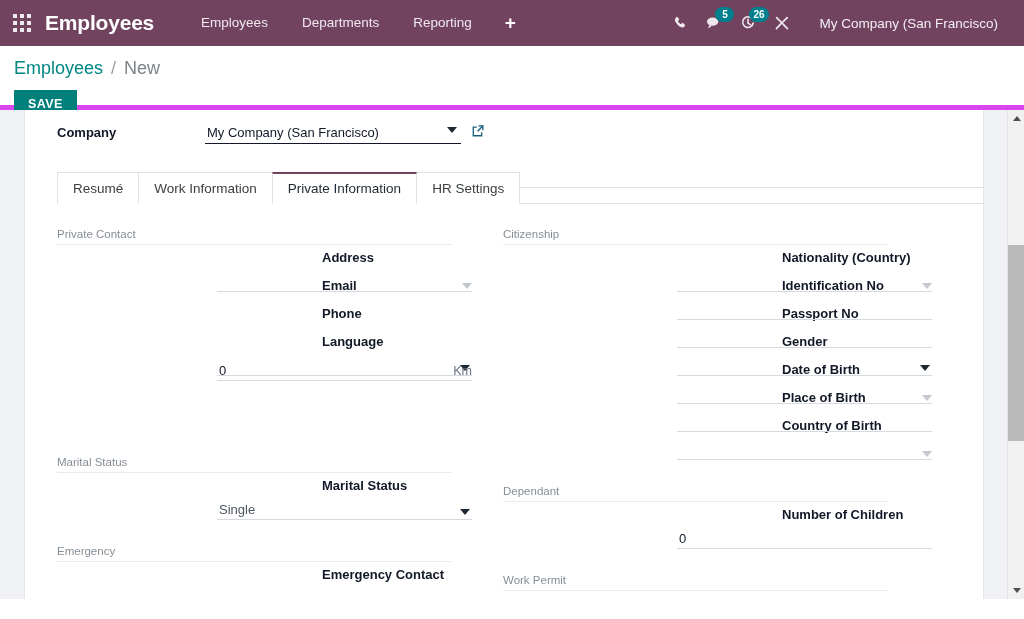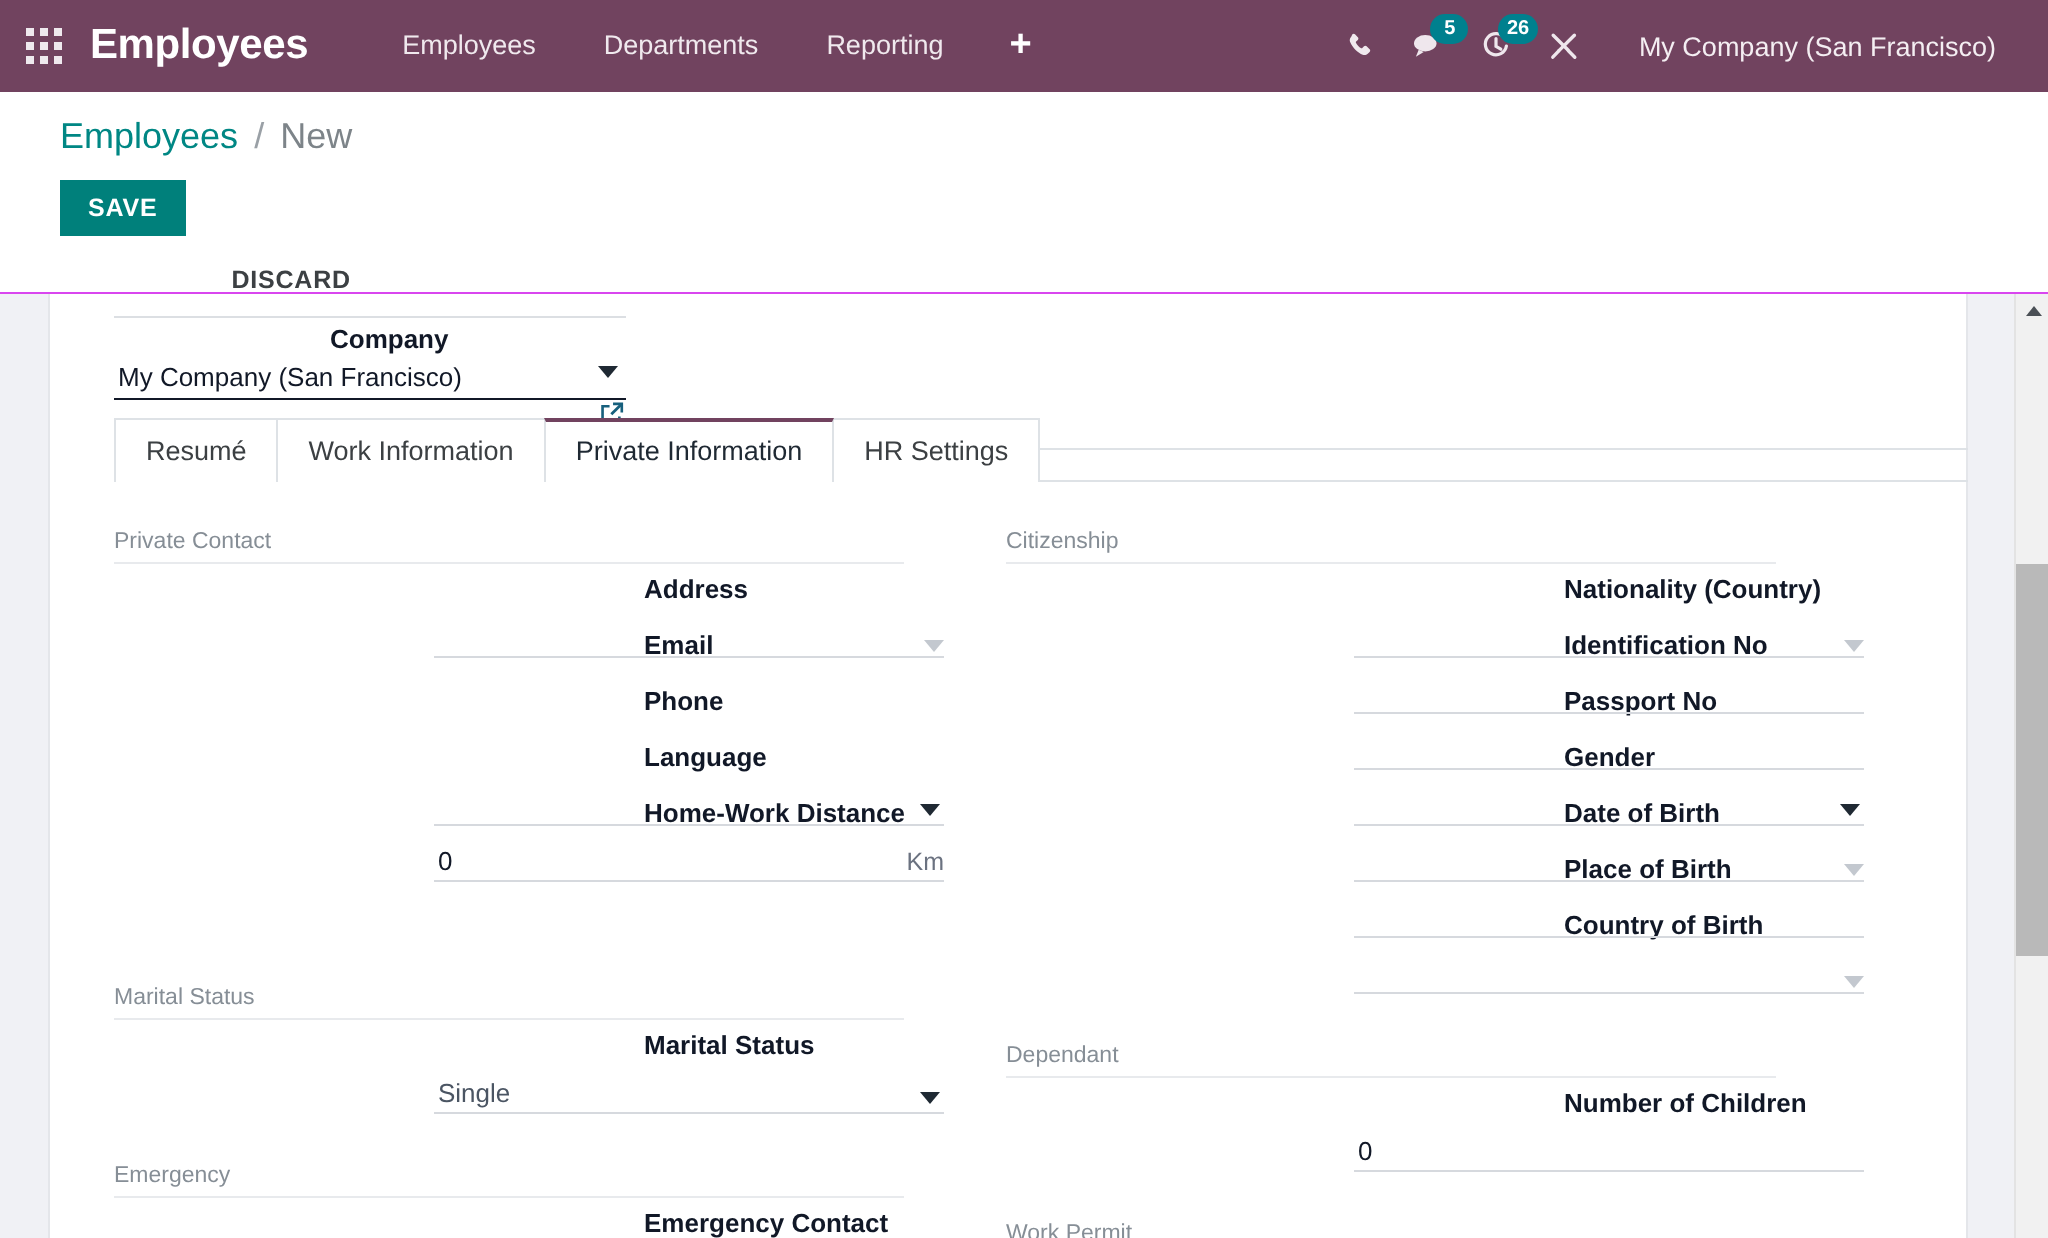--- a/index.html
+++ b/index.html
@@ -132,23 +132,23 @@
   .avatar .glasses:before { left:0; }
   .avatar .glasses:after  { right:0; }
   .avatar .shirt {
     position:absolute; bottom:0; left:0; width:28px; height:6px; background:#5b6a78;
   }
   .username { font-size: 13.5px; color: #f4eef2; white-space: nowrap; }
 
   
   .control-panel {
     background: #ffffff;
-    padding: 11px 0 0 16px;
-    border-bottom: 1px solid #d946ef;
-    height: 101px;
+    padding: 11px 0 0 0;
+    border-bottom: 5px solid #d946ef;
+    height: 64px;
   }
   .breadcrumb {
     font-size: 18px;
     padding-left: 14px;
     line-height: 22px;
     color: #6c757d;
     white-space: nowrap;
   }
   .bc-link { color: #008784; cursor: pointer; }
   .bc-sep { color: #9aa0a6; margin: 0 3px; }
@@ -193,21 +193,21 @@
     background: #ffffff;
     border-left: 1px solid #e4e6ea;
     border-right: 1px solid #e4e6ea;
   }
   .sheet-inner { position: absolute; top: 0; left: 24px; right: 40px; bottom: 0; }
 
   
   .company-row {
     position: absolute;
     left: 33px; top: 12px;
-    display: flex; align-items: flex-end; flex-direction: column;
+    display: flex; align-items: flex-end;
   }
   .company-label {
     width: 148px;
     font-size: 13px;
     font-weight: bold;
     color: #111827;
     line-height: 22px;
   }
   .company-input-box {
     width: 256px;
@@ -520,21 +520,20 @@
 
           <div class="field-row">
             <div class="field-label">Language</div>
             <div class="field-input lined">
               <span class="field-value"></span>
               <span class="caret-dark"></span>
             </div>
           </div>
 
           <div class="field-row">
-            <div class="field-label">Home-Work Distance</div>
             <div class="field-input lined">
               <span class="field-value">0</span>
               <span class="field-suffix">Km</span>
             </div>
           </div>
         </div>
 
         <div class="spacer-block"></div>
 
         <div class="group">

